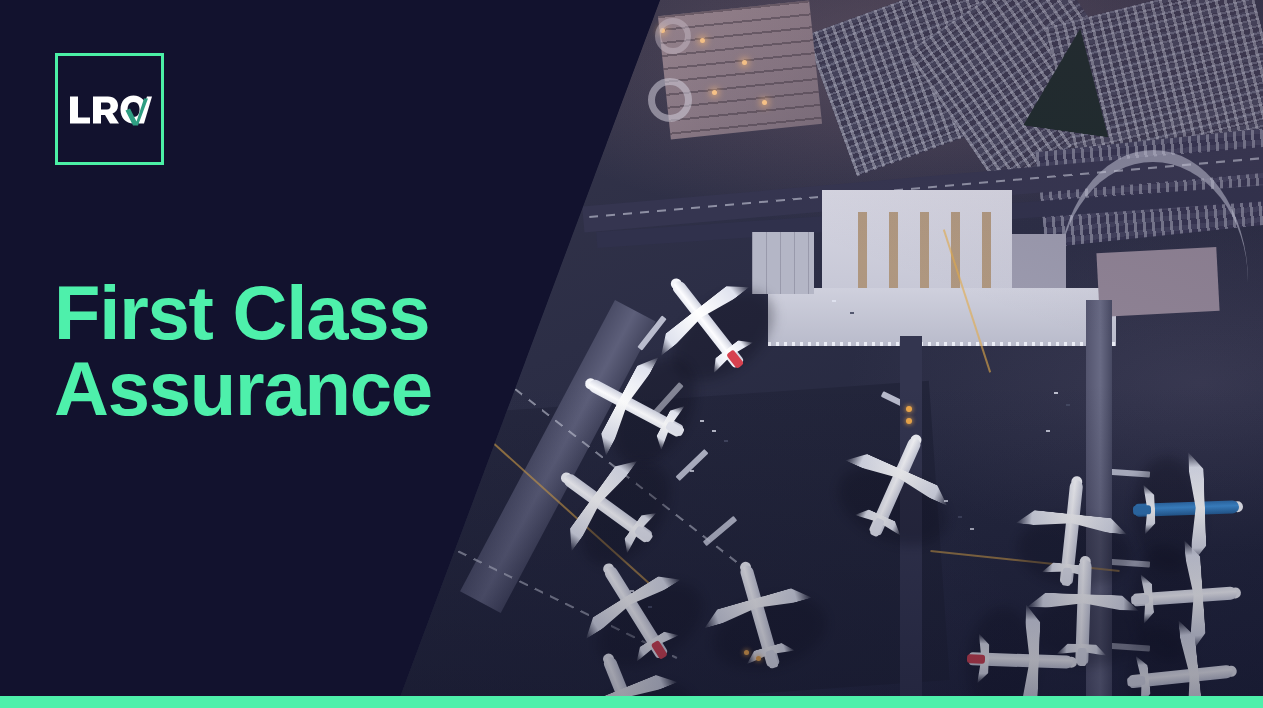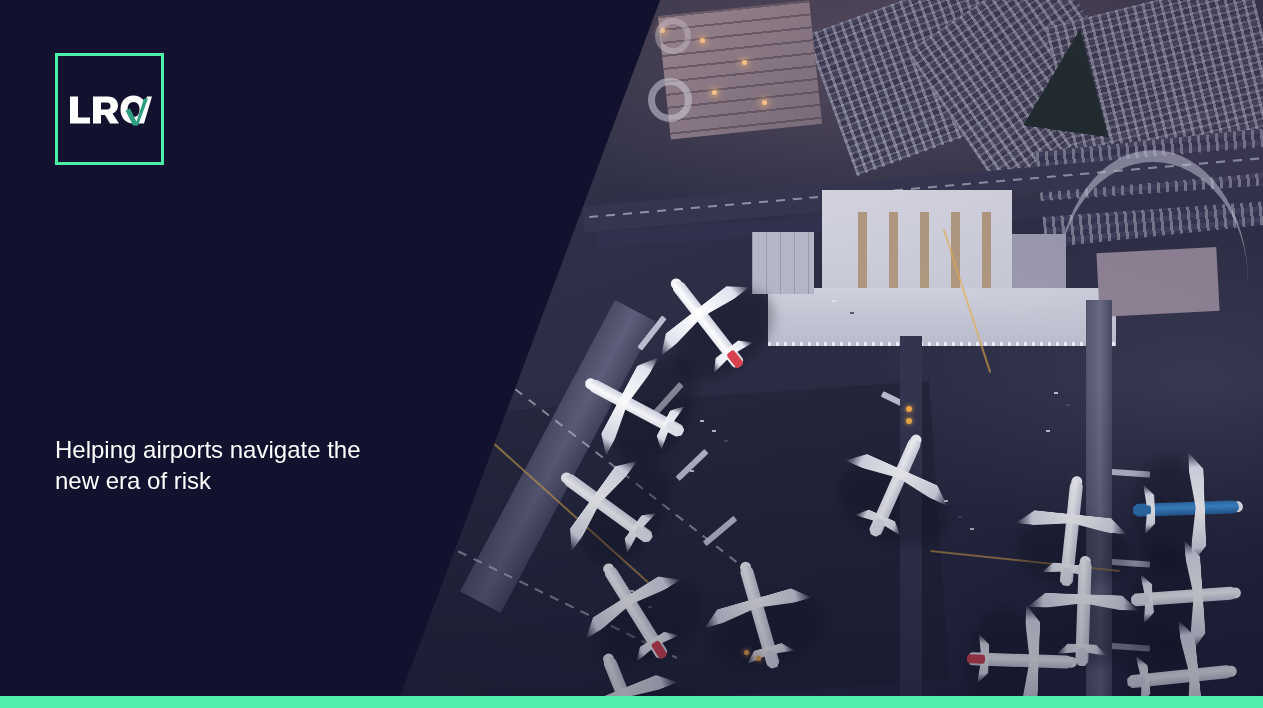--- a/index.html
+++ b/index.html
@@ -597,19 +597,19 @@
 
       <path d="M131 6 C146 6 157 17 157 34 C157 51 146 62 131 62 C116 62 105 51 105 34 C105 17 116 6 131 6 Z
                M131 19 C123 19 119 25 119 34 C119 43 123 49 131 49 C139 49 143 43 143 34 C143 25 139 19 131 19 Z" fill="#ffffff"></path>
 
       <path d="M141 62 L158 8 H168 L152 62 Z" fill="#ffffff"></path>
 
       <path d="M124 32 L137 58 L152 12 L160 12 L140 66 L130 66 L115 36 Z" fill="#2e9e82"></path>
     </svg>
   </div>
 
-
-  <p class="subtitle">Helping airports navigate the
-new era of risk</p>
+  <h1 class="headline">First Class
+Assurance</h1>
+
 
   <div class="accent-bar"></div>
 
 </div>
 
 </body></html>

